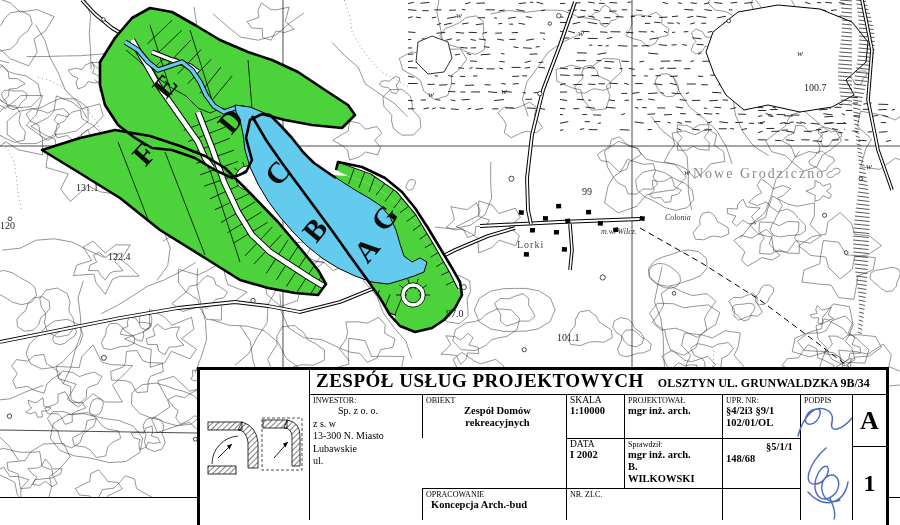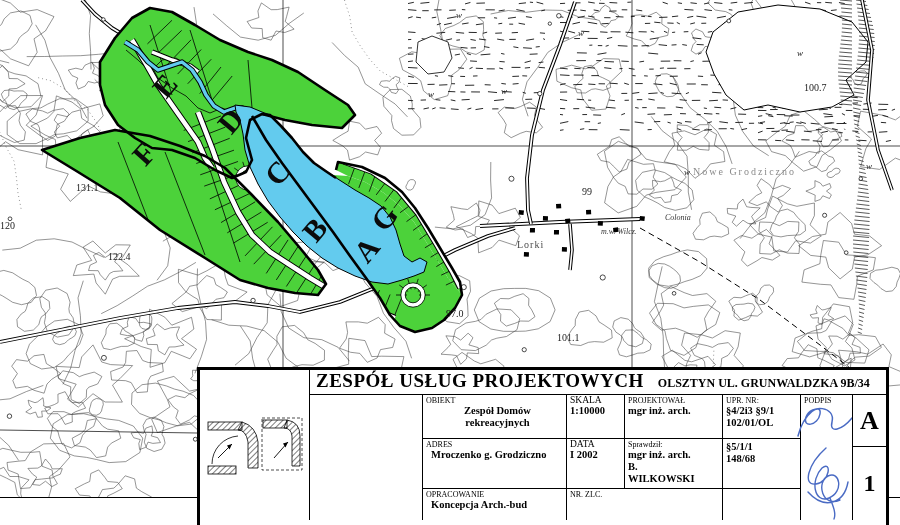--- a/index.html
+++ b/index.html
@@ -2,21 +2,21 @@
 <html><head>
 <meta charset="utf-8">
 <style>
   html,body{margin:0;padding:0;background:#e8e8e8;}
   .stage{position:relative;width:900px;height:525px;background:#ffffff;overflow:hidden;
          font-family:"Liberation Serif", serif;}
   #mapsvg{position:absolute;left:0;top:0;}
   #map-labels{position:absolute;left:0;top:0;width:900px;height:525px;pointer-events:none;}
   .maplabel{position:absolute;white-space:nowrap;color:#222;}
   .place{font-size:10px;color:#4a4a4a;letter-spacing:1px;}
-  .place-big{font-size:10px;color:#8a8a8a;letter-spacing:2px;font-family:Liberation Serif, serif;}
+  .place-big{font-size:14px;color:#8a8a8a;letter-spacing:2px;font-family:Liberation Serif, serif;}
   .tiny-italic{font-size:8px;font-style:italic;color:#333;margin-left:24px;}
   .wmark{font-size:9px;font-style:italic;color:#222;}
   .elev{font-size:10px;color:#222;text-align:right;}
   .zoneletter{position:absolute;font-weight:bold;font-size:30px;color:#0b0b0b;
               font-family:"Liberation Serif",serif;transform-origin:center;}
   
   .titleblock{position:absolute;left:197px;top:367px;width:692px;height:188px;
               background:#fff;border:3px solid #000;box-sizing:border-box;}
   .cell{position:absolute;box-sizing:border-box;overflow:hidden;}
   .bl{border-left:1.5px solid #000;}
@@ -1087,31 +1087,35 @@
         <line x1="68" y1="52" x2="82" y2="36" stroke="#000" stroke-width="0.9"></line>
         <path d="M82,36 l-5,1.5 l2.5,4 z" fill="#000"></path>
       </svg>
     </div>
 
     <div class="cell bb" style="left:110px;top:0;width:576px;height:25px;padding-left:6px;">
       <span class="company">ZESPÓŁ USŁUG PROJEKTOWYCH</span>
       <span class="companyaddr">OLSZTYN UL. GRUNWALDZKA 9B/34</span>
     </div>
 
+    <div class="cell" style="left:110px;top:25px;width:112px;height:125px;">
+      <div class="lbl">INWESTOR:</div>
+      <div class="invline indent">Sp. z o. o.</div>
+      <div class="invline">z s. w</div>
+      <div class="invline">13-300 N. Miasto</div>
+      <div class="invline">Lubawskie</div>
+      <div class="invline">ul.</div>
+    </div>
 
     <div class="cell bl" style="left:222px;top:25px;width:144px;height:43px;">
       <div class="lbl">OBIEKT</div>
       <div class="val" style="text-align:center;">Zespół Domów</div>
       <div class="val" style="text-align:center;">rekreacyjnych</div>
     </div>
 
-    <div class="cell bl bt" style="left:222px;top:68px;width:144px;height:50px;">
-      <div class="lbl">ADRES</div>
-      <div class="val">Mroczenko g. Grodziczno</div>
-    </div>
 
     <div class="cell bl bt" style="left:222px;top:118px;width:144px;height:32px;">
       <div class="lbl">OPRACOWANIE</div>
       <div class="val">Koncepcja Arch.-bud</div>
     </div>
 
     <div class="cell bl" style="left:366px;top:25px;width:58px;height:43px;">
       <div class="lbl" style="font-size:9.5px;">SKALA</div>
       <div class="val" style="padding-left:3px;">1:10000</div>
     </div>
@@ -1137,21 +1141,21 @@
       <div class="val" style="padding-left:3px;">B.</div>
       <div class="val" style="padding-left:3px;">WILKOWSKI</div>
     </div>
 
     <div class="cell bl" style="left:522px;top:25px;width:78px;height:43px;">
       <div class="lbl">UPR. NR:</div>
       <div class="val" style="padding-left:3px;">§4/2i3 §9/1</div>
       <div class="val" style="padding-left:3px;">102/01/OL</div>
     </div>
     <div class="cell bl bt" style="left:522px;top:68px;width:78px;height:50px;">
-      <div class="val" style="padding:2px 0 0 3px;">§5/1/1</div>
+      <div class="val" style="padding:2px 0 0 3px;margin-left:40px;">§5/1/1</div>
       <div class="val" style="padding-left:3px;">148/68</div>
     </div>
     <div class="cell bl bt" style="left:522px;top:118px;width:78px;height:32px;"></div>
 
     <div class="cell bl" style="left:600px;top:25px;width:52px;height:125px;">
       <div class="lbl">PODPIS</div>
     </div>
     <svg class="sig" style="left:592px;top:30px;" width="68" height="46" viewBox="0 0 68 46">
       <path d="M6,36 C12,12 30,2 28,14 C26,26 10,28 14,17 C19,4 44,6 40,22 C37,34 50,30 60,18" fill="none" stroke="#4a6bc4" stroke-width="1.5" stroke-linecap="round"></path>
     </svg>

